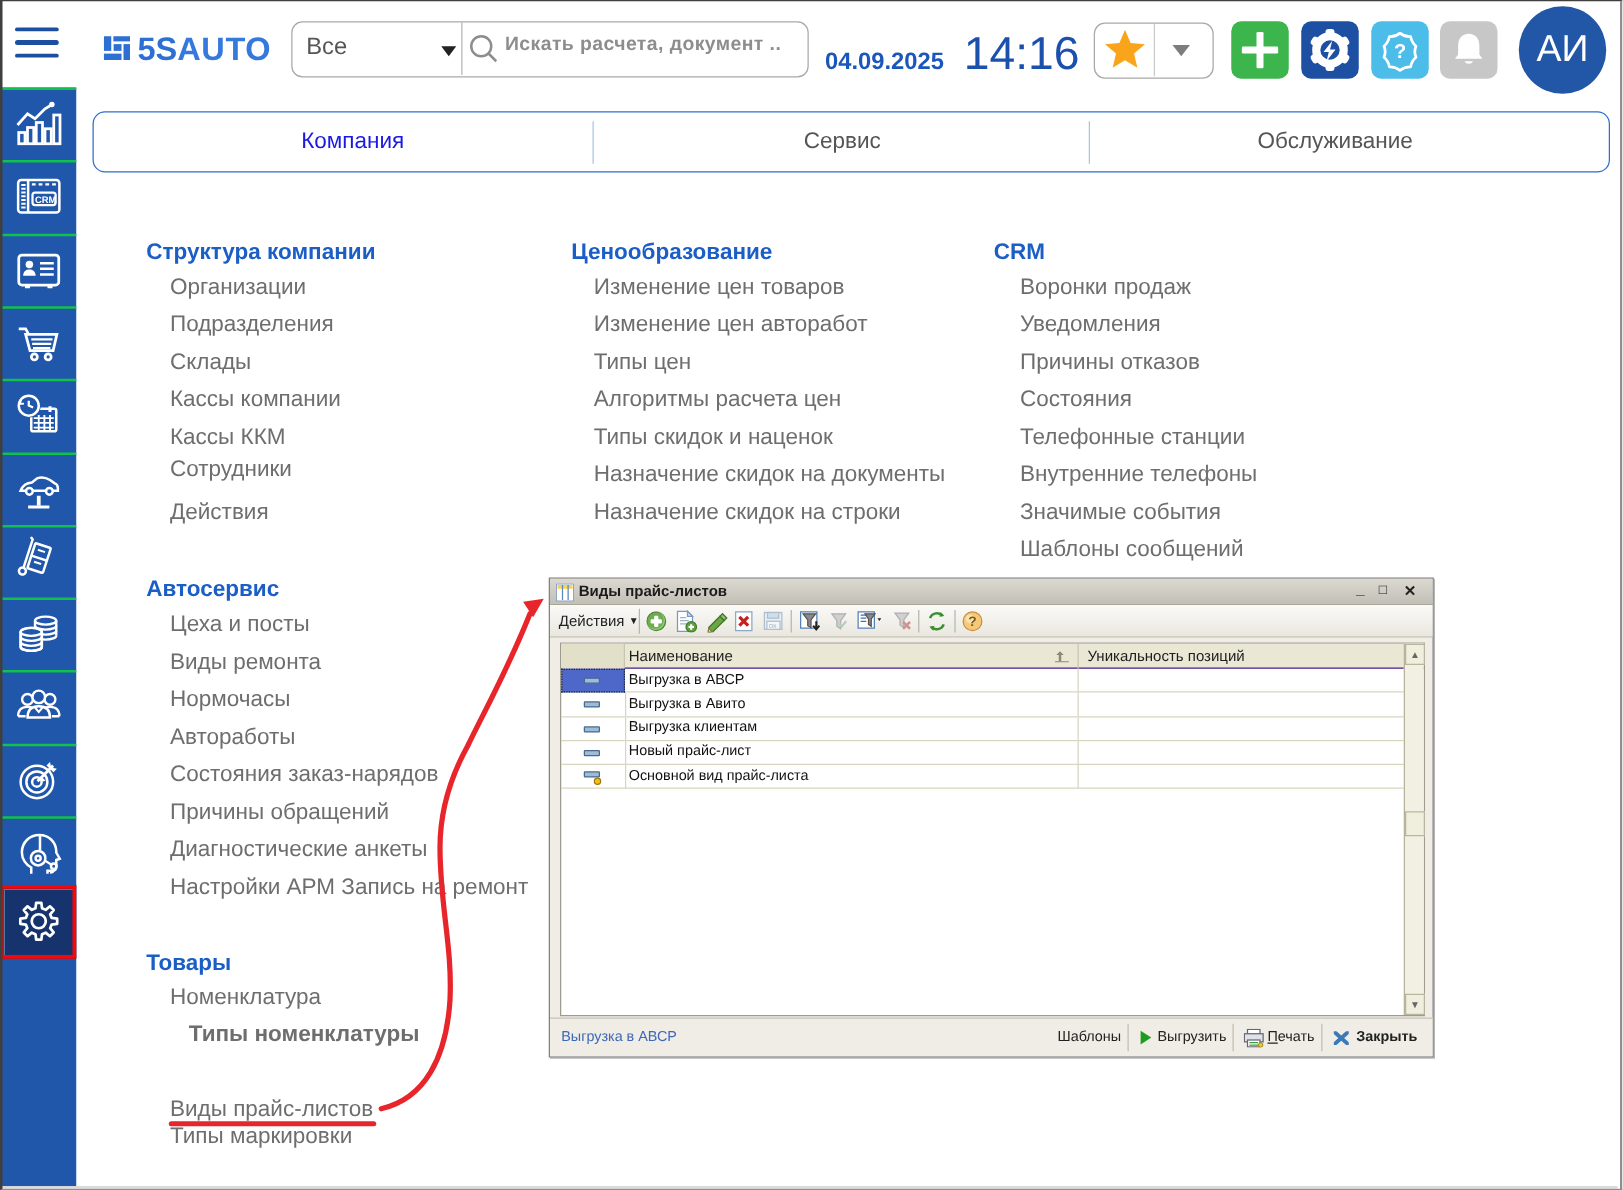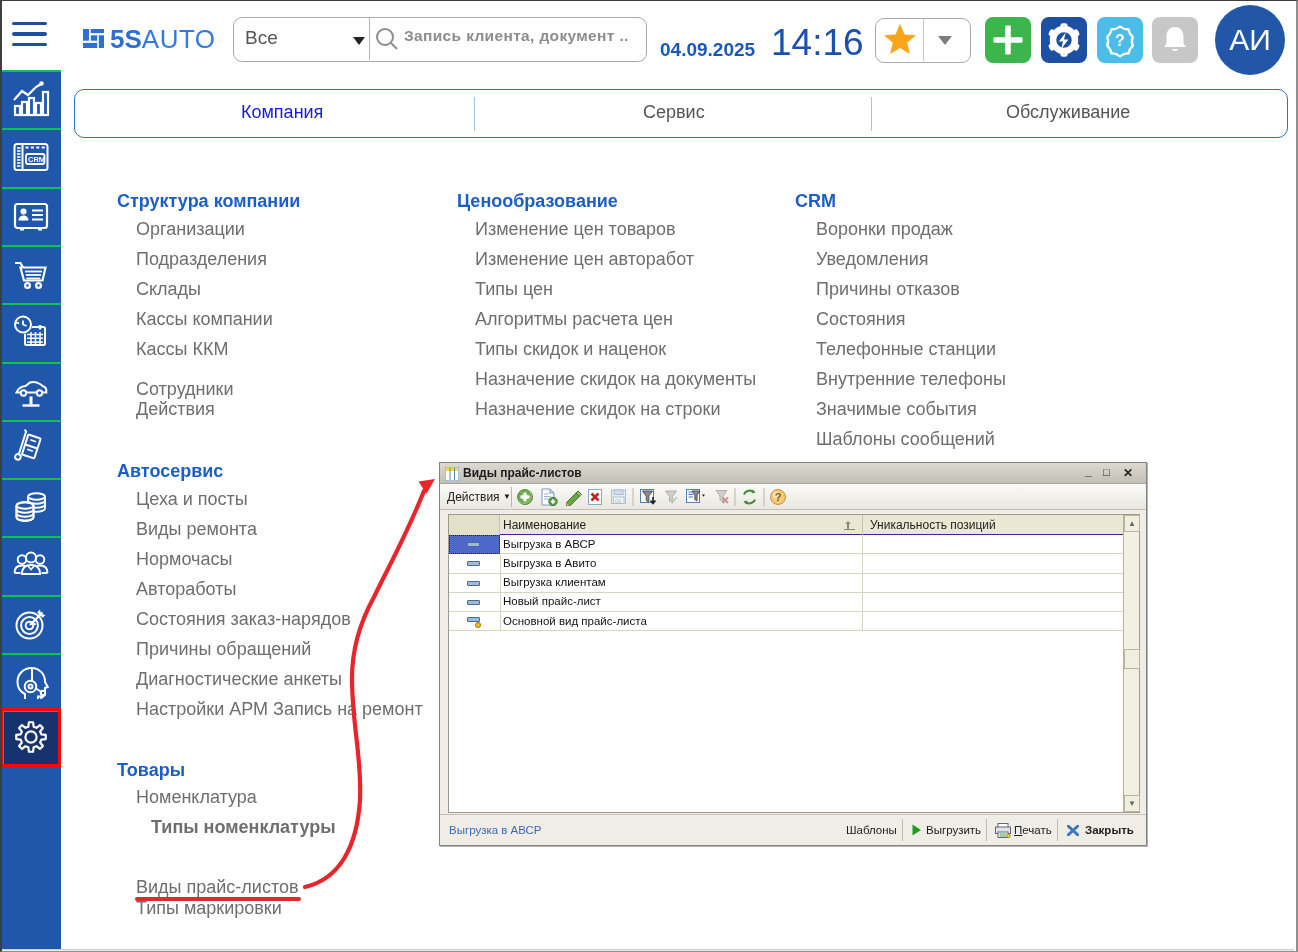--- a/index.html
+++ b/index.html
@@ -8,21 +8,21 @@
 #pageborder { position:absolute; left:0; top:0; width:1298px; height:952px; box-sizing:border-box;
        border-top:1px solid #3f3f3f; border-left:2px solid #3f3f3f; border-right:2px solid #8f8f8f; border-bottom:1px solid #8f8f8f; z-index:99; pointer-events:none; }
 .abs { position:absolute; }
 
 #topbar { position:absolute; left:0; top:0; width:1294px; height:70px; background:#fff; }
 #burger { position:absolute; left:12px; top:22px; width:35px; height:26px; }
 #burger div { height:3.2px; background:#1d4fa0; border-radius:2px; margin-bottom:7.3px; }
 #logoicon { position:absolute; left:83px; top:28px; }
 #logotext { position:absolute; left:110px; top:23.5px; font-size:26px; color:#2e6fd4; }
 #logotext b { font-weight:bold; }
-#logotext span.lt { font-weight:400; letter-spacing:0.5px; color:#3679dd;text-align:right; }
+#logotext span.lt { font-weight:700; letter-spacing:0.5px; color:#3679dd;text-align:right; }
 #searchwrap { position:absolute; left:233px; top:17px; width:414px; height:45px; border:1.5px solid #a9a9a9; border-radius:9px; background:#fff; }
 #searchwrap .divid { position:absolute; left:135px; top:0px; width:1px; height:42px; background:#b5b5b5; }
 #vse { position:absolute; left:11px; top:9px; font-size:19px; color:#555; }
 #vsecaret { position:absolute; left:119px; top:18.5px; width:0; height:0; border-left:6.5px solid transparent; border-right:6.5px solid transparent; border-top:8.5px solid #222; }
 #mag { position:absolute; left:140px; top:8px; }
 #searchph { position:absolute; left:170px; top:9px; font-size:15.5px; letter-spacing:0.35px; color:#8d8d8d; font-weight:bold; white-space:nowrap; }
 #dtxt { position:absolute; left:660px; top:38.5px; font-size:19px; color:#1b57ba; font-weight:bold; }
 #ttxt { position:absolute; left:771px; top:22px; font-size:37px; color:#1b51ad; }
 #starwrap { position:absolute; left:875px; top:18px; width:96px; height:45px; border:1.5px solid #a9a9a9; border-radius:9px; background:#fff; }
 #starwrap .divid { position:absolute; left:47px; top:0; width:1px; height:42px; background:#c9c9c9; }
@@ -94,21 +94,21 @@
   </svg>
   <div id="logotext"><b>5S</b><span class="lt">AUTO</span></div>
   <div id="searchwrap">
     <div class="divid"></div>
     <div id="vse">Все</div>
     <div id="vsecaret"></div>
     <svg id="mag" width="26" height="26" viewBox="0 0 26 26">
         <circle cx="11" cy="11" r="8" fill="none" stroke="#8d8d8d" stroke-width="2"></circle>
         <line x1="17" y1="17" x2="23" y2="23" stroke="#8d8d8d" stroke-width="2"></line>
       </svg>
-    <div id="searchph">Запись клиента, документ ..</div>
+    <div id="searchph">Искать расчета, документ ..</div>
   </div>
   <div id="dtxt">04.09.2025</div>
   <div id="ttxt">14:16</div>
   <div id="starwrap">
     <div class="divid"></div>
     <svg style="position:absolute;left:0;top:0" width="48" height="45" viewBox="0 0 48 45">
         <polygon points="24.0,4.7 28.5,15.4 40.0,16.3 31.2,23.8 33.9,35.1 24.0,29.1 14.1,35.1 16.8,23.8 8.0,16.3 19.5,15.4" fill="#f9a41b"></polygon>
       </svg>
     <div id="starcaret"></div>
   </div>
@@ -299,21 +299,21 @@
   </div>
 </div>
 
 <div id="menus">
   <div class="mhead" style="left:117px; top:191px;">Структура компании</div>
   <div class="mitem" style="left:136px; top:219px;">Организации</div>
   <div class="mitem" style="left:136px; top:249px;">Подразделения</div>
   <div class="mitem" style="left:136px; top:279px;">Склады</div>
   <div class="mitem" style="left:136px; top:309px;">Кассы компании</div>
   <div class="mitem" style="left:136px; top:339px;">Кассы ККМ</div>
-  <div class="mitem" style="left:136px; top:379px;">Сотрудники</div>
+  <div class="mitem" style="left:136px; top:365px;">Сотрудники</div>
   <div class="mitem" style="left:136px; top:399px;">Действия</div>
   <div class="mhead" style="left:117px; top:461px;">Автосервис</div>
   <div class="mitem" style="left:136px; top:489px;">Цеха и посты</div>
   <div class="mitem" style="left:136px; top:519px;">Виды ремонта</div>
   <div class="mitem" style="left:136px; top:549px;">Нормочасы</div>
   <div class="mitem" style="left:136px; top:579px;">Автоработы</div>
   <div class="mitem" style="left:136px; top:609px;">Состояния заказ-нарядов</div>
   <div class="mitem" style="left:136px; top:639px;">Причины обращений</div>
   <div class="mitem" style="left:136px; top:669px;">Диагностические анкеты</div>
   <div class="mitem" style="left:136px; top:699px;">Настройки АРМ Запись на ремонт</div>

